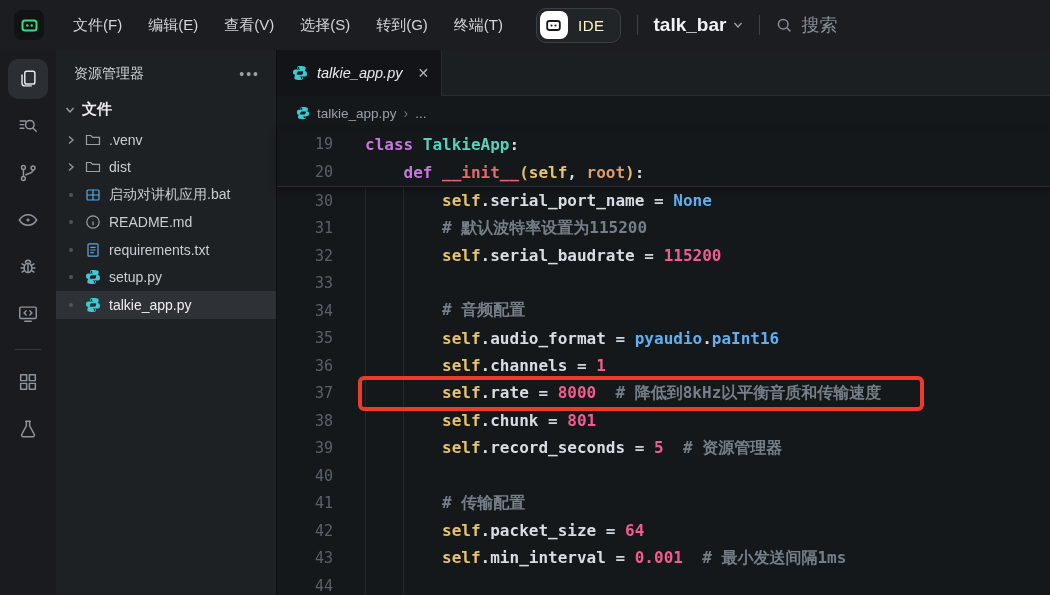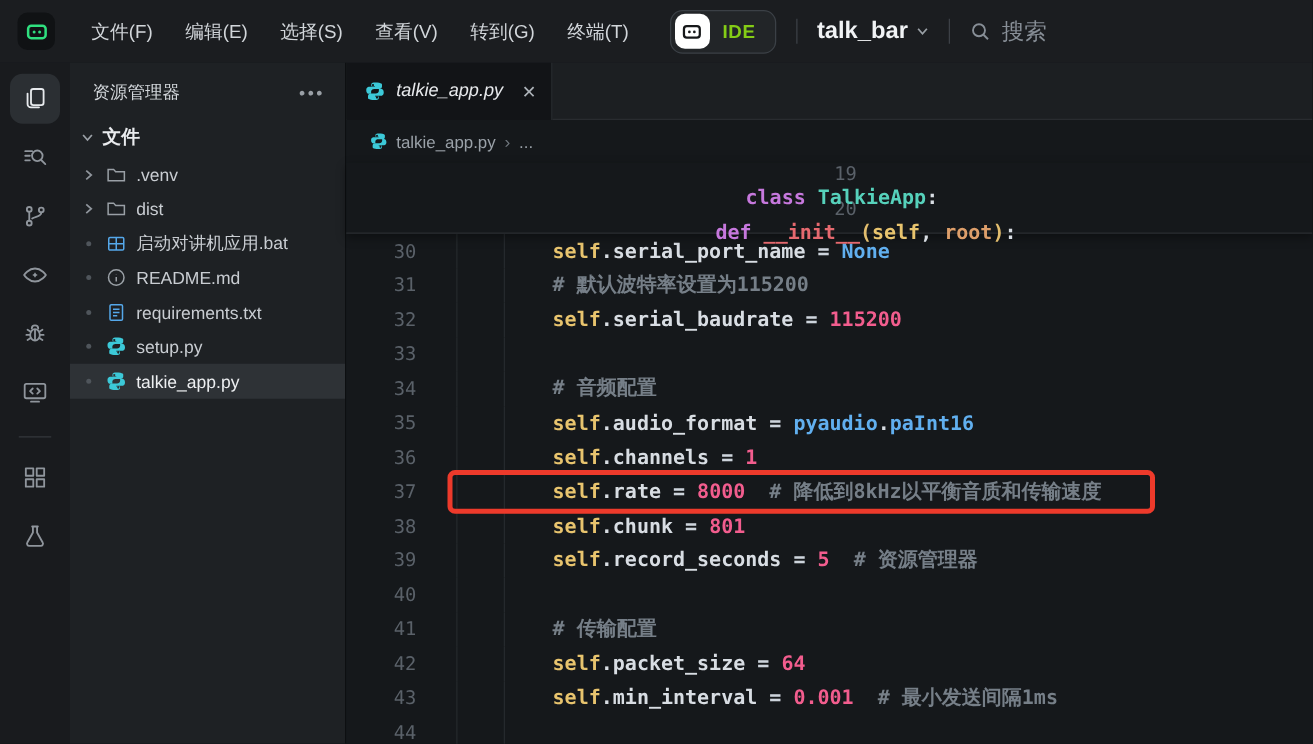--- a/index.html
+++ b/index.html
@@ -11,21 +11,21 @@
             background:#1b1d20; display:flex; align-items:center; z-index:10; }
   .logo { width:30px; height:30px; border-radius:8px; background:#101214;
           margin:0 16px 0 14px; display:flex; align-items:center; justify-content:center; flex:none; }
   .menu-item { padding:0 13px; font-size:15px; color:#d2d6da; height:50px;
                display:flex; align-items:center; cursor:default; }
   .ide-pill { display:flex; align-items:center; gap:10px; background:#222528;
               border:1px solid #3b4046; border-radius:10px; height:35px;
               padding:0 15px 0 3px; margin-left:20px; flex:none; }
   .ide-badge { width:28px; height:28px; background:#ffffff; border-radius:8px;
                display:flex; align-items:center; justify-content:center; }
-  .ide-label { color:#84cc16; font-weight:bold; font-size:15px; letter-spacing:.5px; }
+  .ide-label { color:#fef9c3; font-weight:normal; font-size:15px; letter-spacing:.5px; }
   .tb-sep { width:1px; height:20px; background:#3c4046; margin:0 16px; flex:none; }
   .project-switcher { display:flex; align-items:center; gap:7px; }
   .project-name { color:#f1f3f5; font-weight:bold; font-size:19px; }
   .search-box { display:flex; align-items:center; gap:8px; color:#878e96; font-size:18px; }
   .chev-icon { color:#9aa0a6; display:flex; }
 
   
   .activitybar { position:absolute; left:0; top:50px; width:56px; height:545px;
                  background:#191b1e; display:flex; flex-direction:column;
                  align-items:center; padding-top:9px; }
@@ -56,21 +56,21 @@
   .tab { height:46px; background:#121417; display:flex; align-items:center; gap:8px;
          padding:0 12px 0 14px; border-right:1px solid #292c30; position:relative; z-index:2; }
   .tab-label { color:#e8eaed; font-size:14.5px; font-style:italic; }
   .tab-close { color:#aeb4ba; font-size:14px; margin-left:7px; }
   .breadcrumb { height:34px; display:flex; align-items:center; gap:7px;
                 padding-left:18px; color:#9aa1a8; font-size:13.5px; background:#15181b; }
   .bc-sep { color:#6e757c; font-size:14px; }
 
   .code-area { position:relative; }
   .row { display:flex; align-items:center; position:relative; height:27.5px; }
-  .sticky .row { height:28px;flex-direction:column; }
+  .sticky .row { height:28px; }
   .sticky { border-bottom:1px solid #2a2d31; box-shadow:0 3px 7px rgba(0,0,0,.35);
             position:relative; z-index:2; background:#15181b; }
   .gutter { width:68px; flex:none; text-align:right; padding-right:12px;
             color:#5a6169; font:500 15px "DejaVu Sans Mono",monospace; }
   .code { white-space:pre; font:600 16px "DejaVu Sans Mono",monospace;
           padding-left:20px; position:relative; z-index:1; color:#d8dde3; }
   .guide { position:absolute; top:0; bottom:0; width:1px; background:#25292d; z-index:0; }
   .g1 { left:88px; } .g2 { left:126px; }
   .ann-box { position:absolute; left:81px; top:-4px; width:566px; height:35px;
              border:4px solid #ed3a2b; border-radius:6px; z-index:5; pointer-events:none; }
@@ -82,22 +82,22 @@
   <div class="logo">
       <svg width="21" height="21" viewBox="0 0 21 21">
         <rect x="3.5" y="5.5" width="14" height="10" rx="2.5" fill="none" stroke="#2fe07f" stroke-width="2"></rect>
         <circle cx="8.3" cy="10.5" r="1.2" fill="#2fe07f"></circle>
         <circle cx="12.7" cy="10.5" r="1.2" fill="#2fe07f"></circle>
       </svg>
     </div>
   <div id="menu-items" style="display:flex;height:50px;">
       <div class="menu-item">文件(F)</div>
       <div class="menu-item">编辑(E)</div>
+      <div class="menu-item">查看(V)</div>
       <div class="menu-item">选择(S)</div>
-      <div class="menu-item">查看(V)</div>
       <div class="menu-item">转到(G)</div>
       <div class="menu-item">终端(T)</div>
     </div>
   <div class="ide-pill">
     <div class="ide-badge">
         <svg width="19" height="19" viewBox="0 0 21 21">
           <rect x="3.5" y="5.5" width="14" height="10" rx="2.5" fill="none" stroke="#16181a" stroke-width="2"></rect>
           <circle cx="8.3" cy="10.5" r="1.2" fill="#16181a"></circle>
           <circle cx="12.7" cy="10.5" r="1.2" fill="#16181a"></circle>
         </svg>

